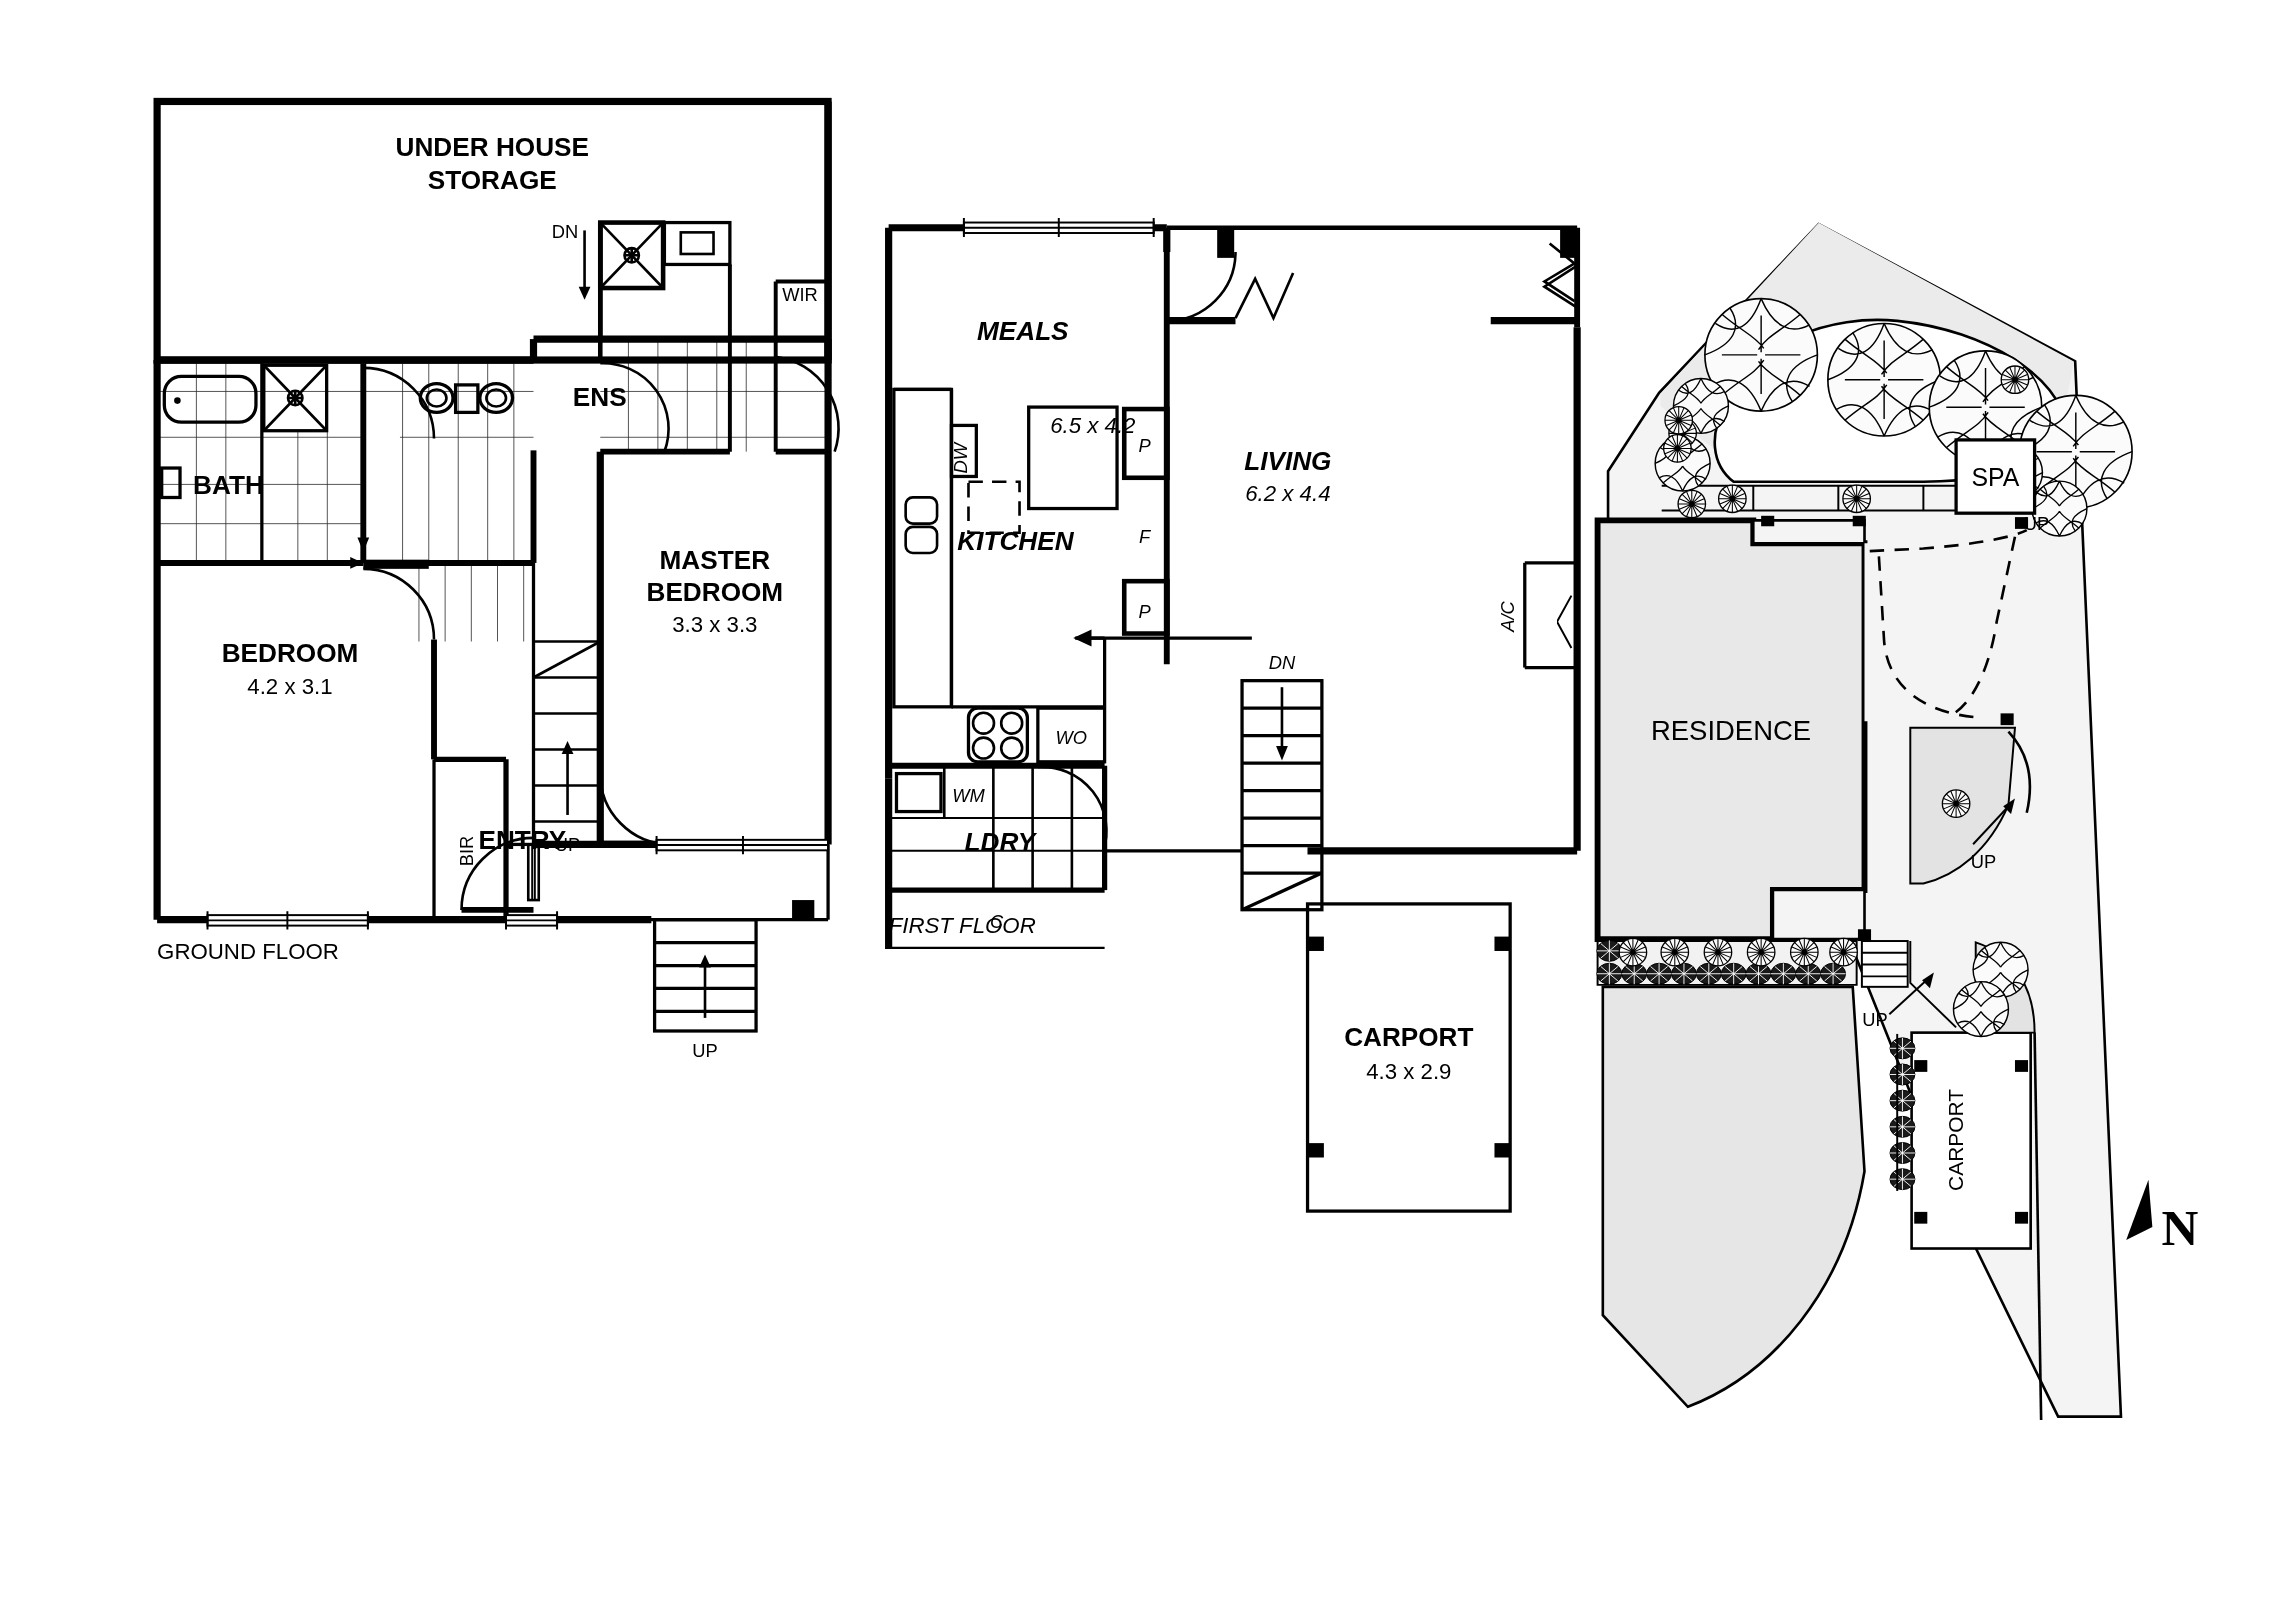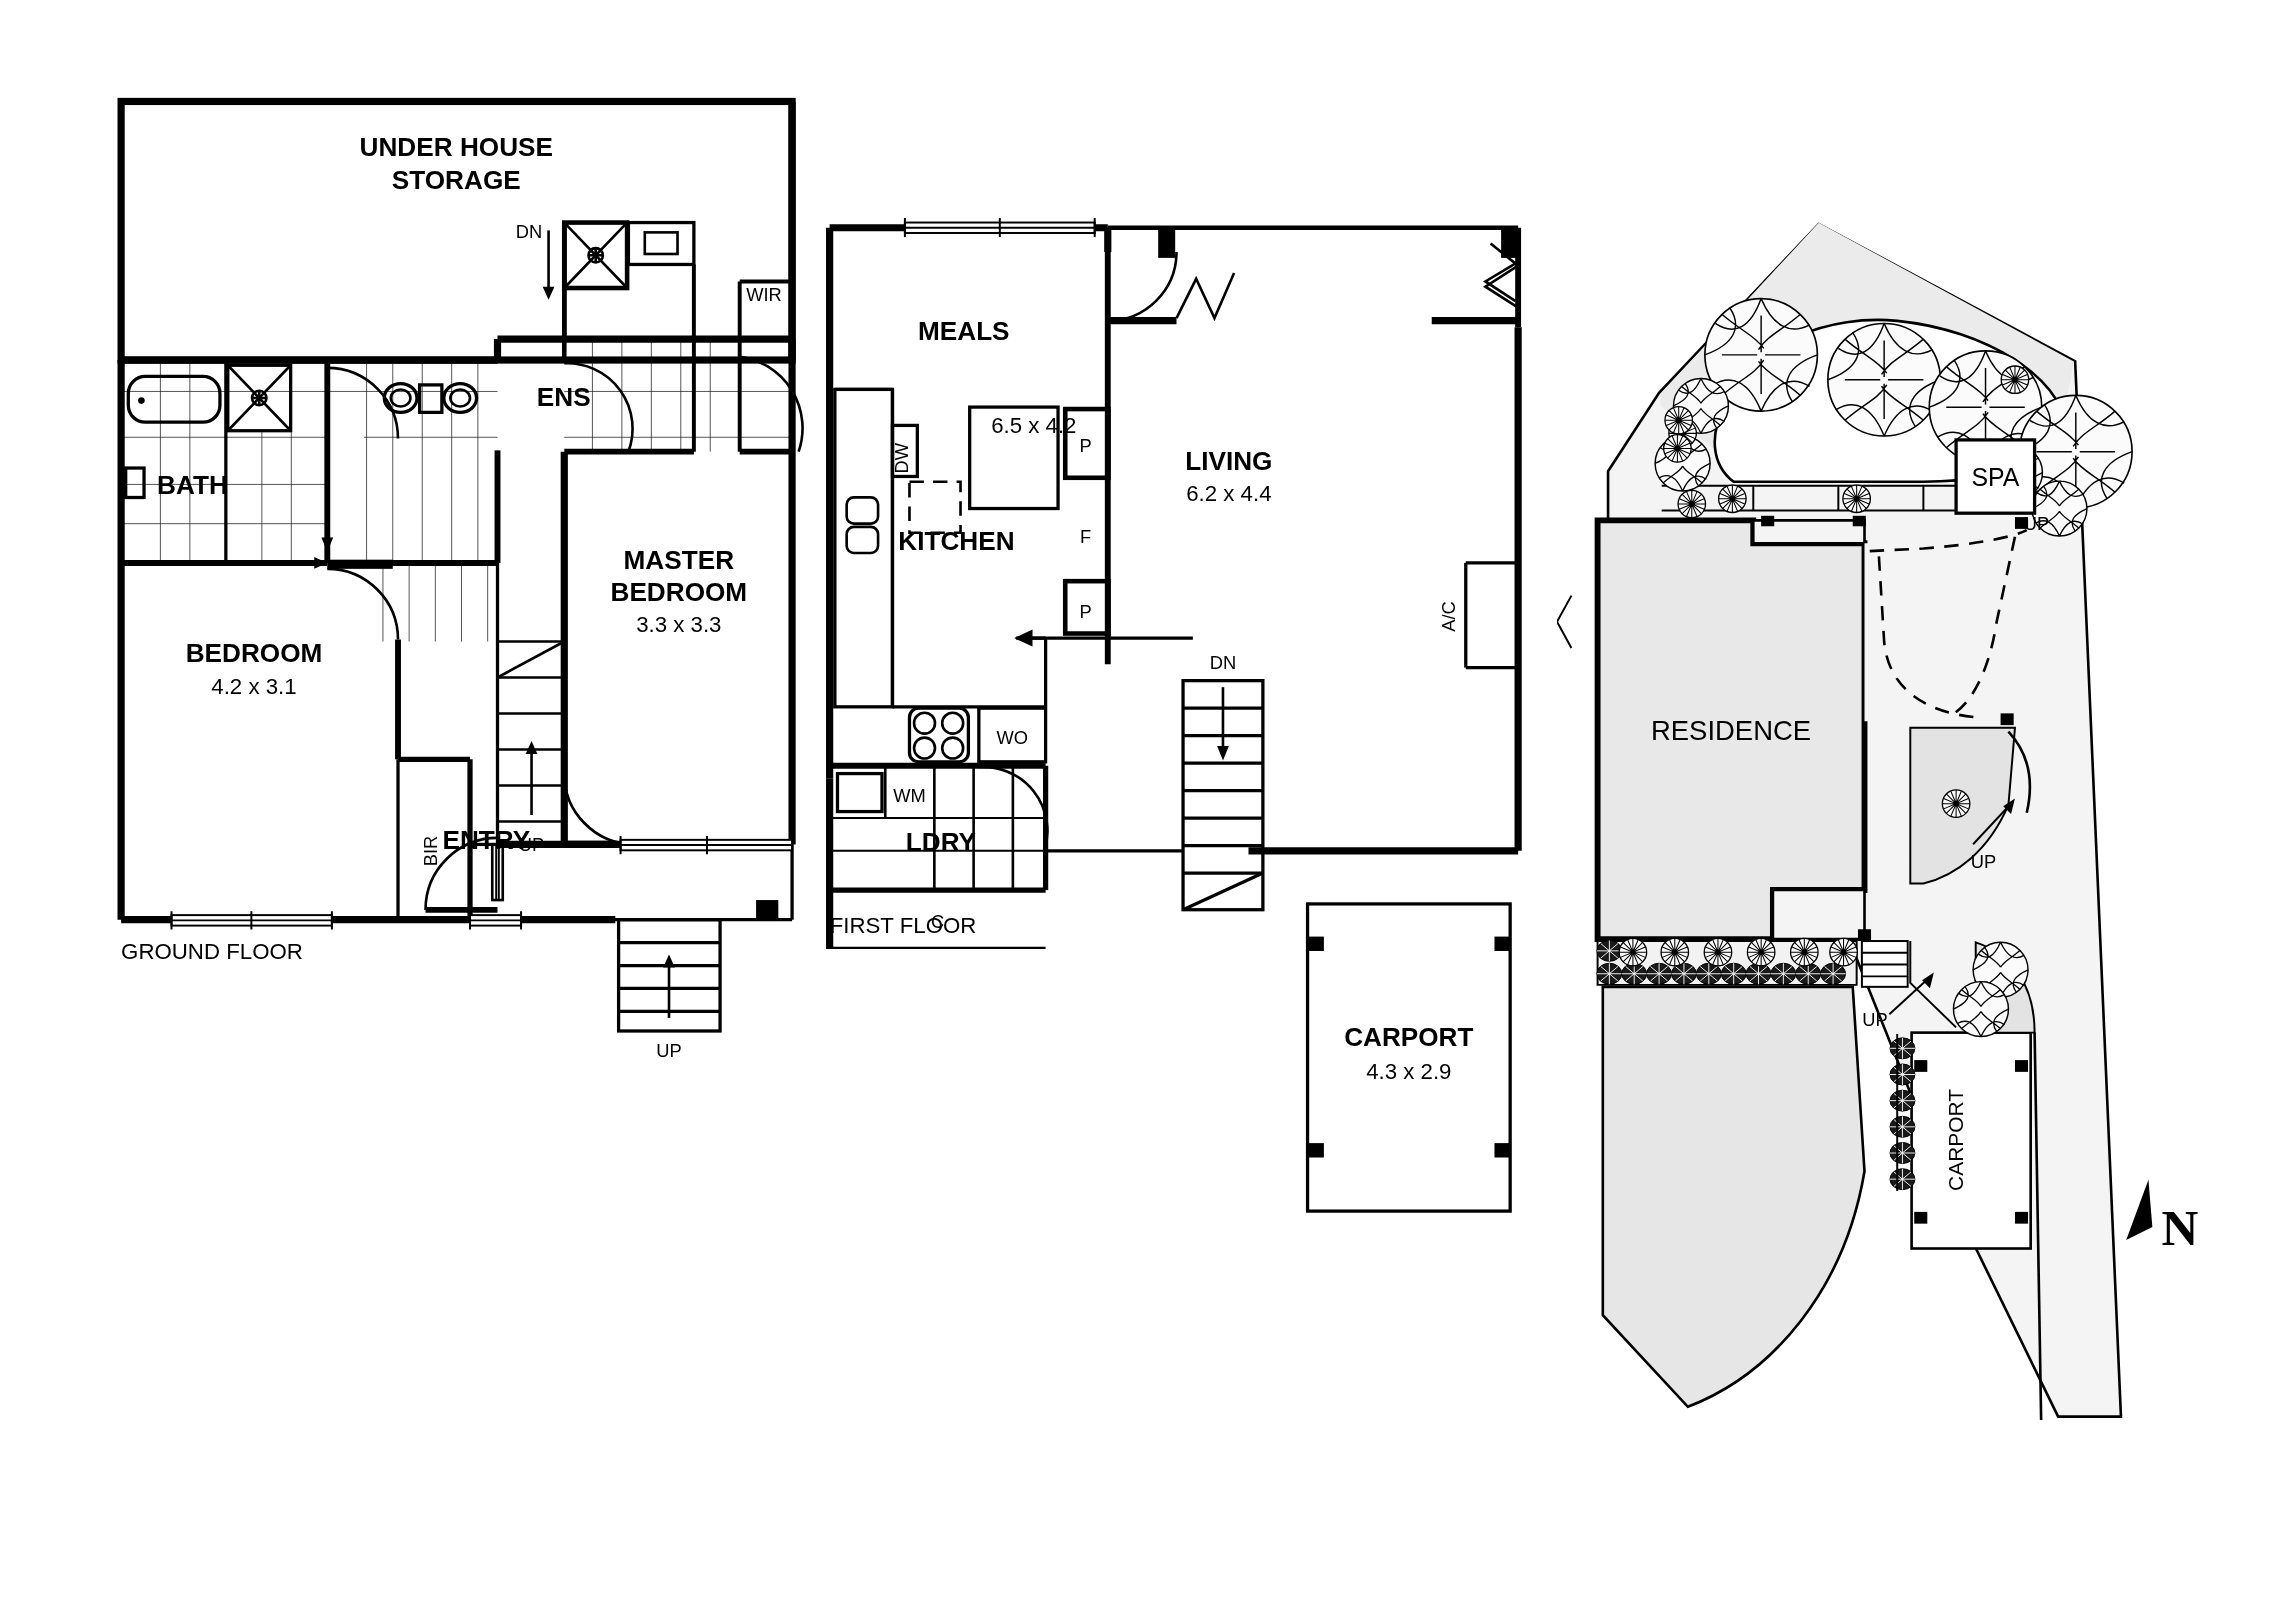--- a/index.html
+++ b/index.html
@@ -9,21 +9,21 @@
   svg{display:block;}
   text{font-family:"Liberation Sans", sans-serif;fill:#000;}
   .lbl{font-size:34px;}
   .lbl-big{font-size:40px;font-weight:bold;}
   .lbl-sm{font-size:28px;}
   .floor-cap{font-size:34px;}
 </style>
 </head>
 <body>
 
-<div class="plan" style="left:0px;top:0px;width:851px;height:1211px;">
+<div class="plan" style="left:0px;top:0px;width:851px;height:1211px;padding-left:36px;">
 <svg width="851" height="1211" viewBox="0 0 1300 1850">
   <g fill="none" stroke="#000">
 
     <rect x="185" y="155" width="1025" height="395" stroke-width="11"></rect>
 
     <path d="M1210 155 L1210 550" stroke-width="11"></path>
 
     <path d="M185 550 L760 550" stroke-width="11"></path>
     <path d="M760 550 L760 518" stroke-width="11"></path>
     <path d="M760 518 L1210 518" stroke-width="11"></path>
@@ -207,21 +207,21 @@
   <text class="lbl-big" x="743" y="1297" text-anchor="middle">ENTRY</text>
 
   <text class="lbl-sm" x="808" y="363" text-anchor="middle">DN</text>
   <text class="lbl-sm" x="812" y="1300" text-anchor="middle">UP</text>
   <text class="lbl-sm" x="1022" y="1615" text-anchor="middle">UP</text>
 
   <text class="floor-cap" x="185" y="1465">GROUND FLOOR</text>
 </svg>
 </div>
 
-<div class="plan" style="left:810px;top:0px;width:733px;height:949px;">
+<div class="plan" style="left:869px;top:0px;width:733px;height:949px;font-style:italic;">
 <svg width="733" height="949" viewBox="0 0 1120 1450">
   <g fill="none" stroke="#000">
 
     <path d="M30 348 L30 1190" stroke-width="11"></path>
 
     <path d="M30 348 L455 348" stroke-width="11"></path>
     <path d="M455 348 L455 385" stroke-width="11"></path>
 
     <path d="M455 348 L1082 348" stroke-width="7"></path>
 

